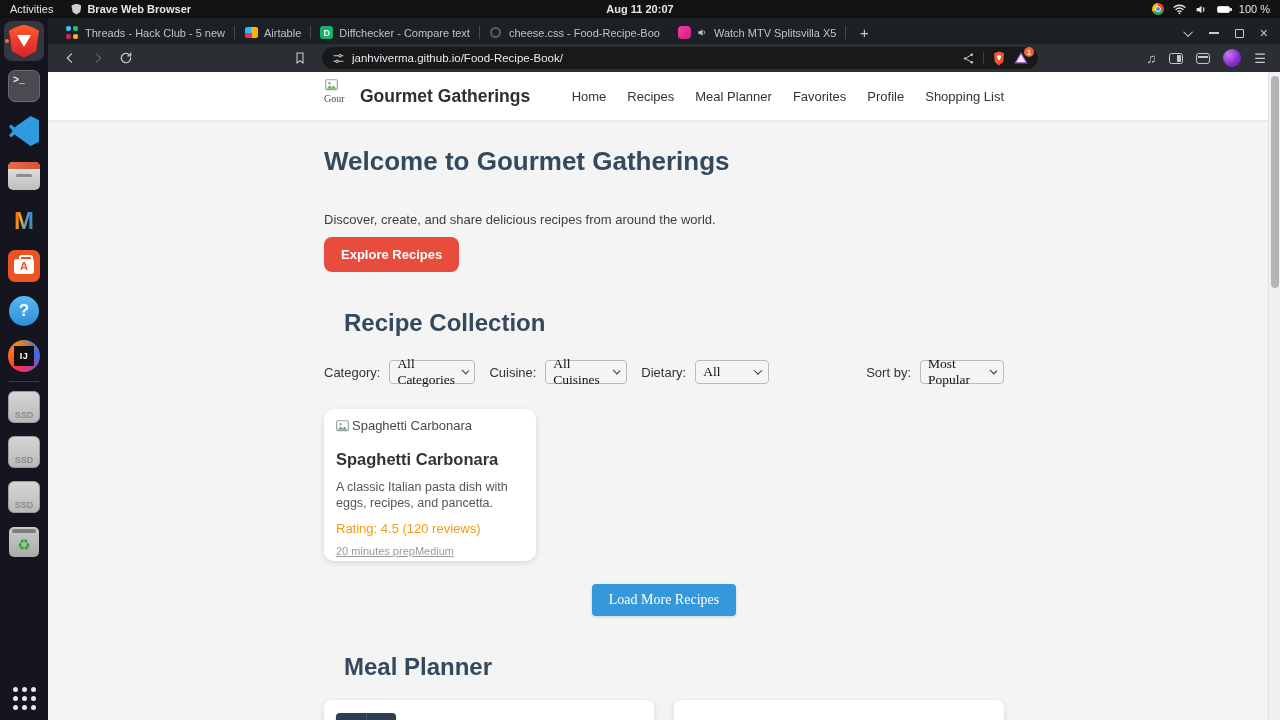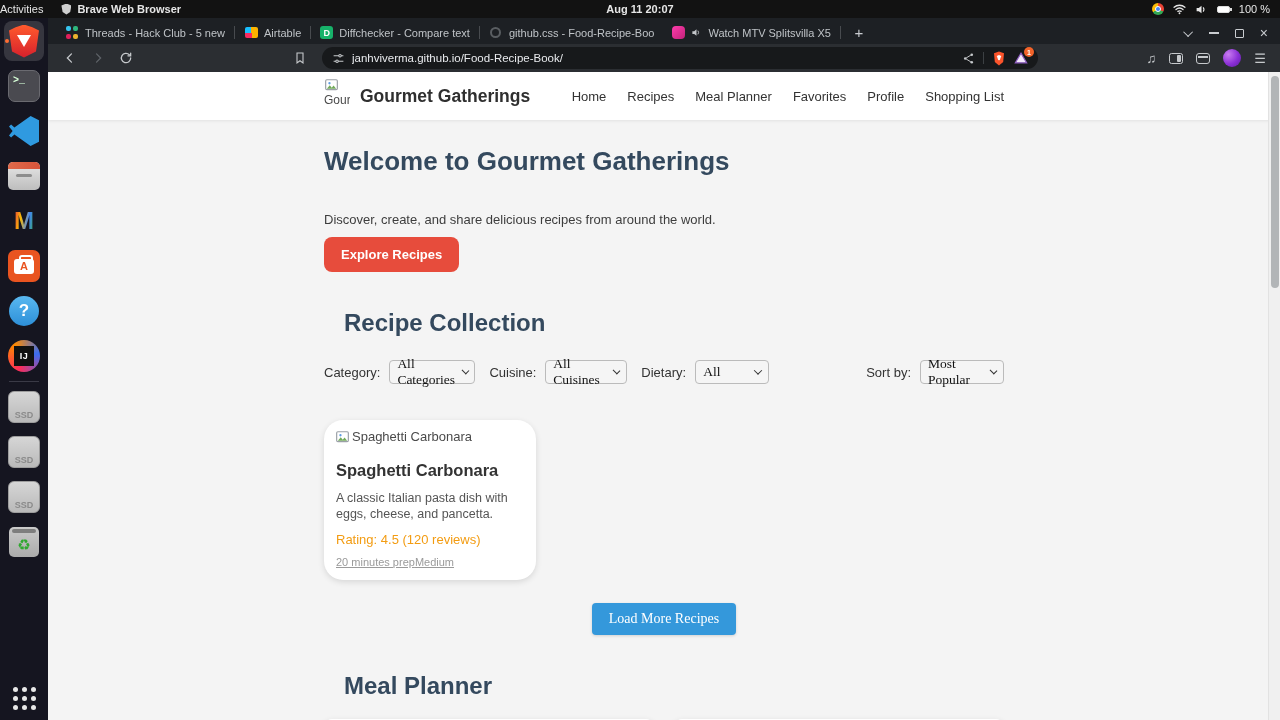--- a/index.html
+++ b/index.html
@@ -1,20 +1,20 @@
 <!DOCTYPE html>
 <html><head>
 <meta charset="utf-8">
 <style>
   * { margin:0; padding:0; box-sizing:border-box; }
   html,body { width:1280px; height:720px; overflow:hidden; background:#000; font-family:"Liberation Sans", sans-serif; }
 
   
   .topbar { height:18px; background:#121212; color:#e6e6e6; font-size:11px; display:flex; align-items:center; position:relative; }
-  .topbar .left { display:flex; align-items:center; gap:18px; padding-left:0; }
+  .topbar .left { display:flex; align-items:center; gap:18px; padding-left:10px; }
   .topbar .appname { display:flex; align-items:center; gap:6px; font-weight:bold; }
   .shield-mini { width:10px; height:11px; background:#cfcfcf; clip-path:polygon(50% 0,100% 18%,88% 78%,50% 100%,12% 78%,0 18%); display:inline-block; }
   .topbar .clock { position:absolute; left:50%; transform:translateX(-50%); font-weight:bold; }
   .topbar .tray { margin-left:auto; display:flex; align-items:center; gap:9px; padding-right:10px; }
   .chrome-dot { width:12px; height:12px; border-radius:50%; background:conic-gradient(#ea4335 0 33%, #34a853 33% 66%, #fbbc05 66% 100%); position:relative; }
   .chrome-dot::after { content:""; position:absolute; inset:3px; border-radius:50%; background:#4285f4; border:1px solid #fff; }
   .battery { width:13px; height:7px; border:1px solid #dcdcdc; border-radius:2px; background:#fff; position:relative; }
   .battery::after { content:""; position:absolute; right:-3px; top:1px; width:2px; height:3px; background:#dcdcdc; }
 
   
@@ -88,39 +88,39 @@
   .ico-menu { font-size:13px; }
 
   
   .viewport { position:relative; flex:1; background:#f4f4f4; overflow:hidden; }
   .scrollbar { position:absolute; top:0; right:0; bottom:0; width:12px; background:#f0f0f0; border-left:1px solid #e2e2e2; }
   .scrollbar .thumb { position:absolute; top:4px; left:2px; width:8px; height:212px; background:#b2b5b7; border-radius:4px; }
 
   .site-header { height:48px; background:#fff; box-shadow:0 1px 3px rgba(0,0,0,.08); }
   .container { width:680px; margin:0 auto; }
   .site-header .container { height:100%; display:flex; align-items:center; }
-  .logo-broken { width:26px; height:36px; overflow:hidden; font-size:12px; color:#4a4a4a; line-height:1.4; flex:0 0 auto; }
+  .logo-broken { width:26px; height:36px; overflow:hidden; font-size:10px; color:#4a4a4a; line-height:1.4; flex:0 0 auto;font-family:Liberation Serif, serif; }
   .site-title { font-size:17.5px; font-weight:bold; color:#2f2f2f; margin-left:10px; }
   .nav { margin-left:auto; display:flex; gap:21px; font-size:13px; color:#333; }
   .nav a { color:#333; text-decoration:none; }
 
   .hero-h { margin-top:26px; font-size:26px; font-weight:bold; color:#34495e; }
   .tagline { margin-top:35px; font-size:13px; color:#3d3d3d; }
   .btn-explore { display:inline-block; margin-top:10px; background:#e74c3c; color:#fff; font-size:13px; font-weight:bold; padding:10px 17px; border-radius:8px; border:none; }
 
   .section-h { margin-top:37px; font-size:24px; font-weight:bold; color:#34495e;margin-left:20px; }
 
   .filters { margin-top:23px; display:flex; align-items:center; gap:14px; font-size:13px; color:#333; }
   .fgroup { display:flex; align-items:center; gap:9px; }
   .fgroup.sort { margin-left:auto; }
   .select { background:#f5f5f5; border:1px solid #bbb; border-radius:4px; height:24px; display:flex; align-items:center; padding:0 7px; font-family:"Liberation Serif", serif; font-size:13.5px; color:#111; gap:6px; }
   .select .chev { width:6px; height:6px; border-left:1.6px solid #333; border-bottom:1.6px solid #333; transform:rotate(-45deg) translate(1px,-1px); margin-left:auto; }
   .sel-category{width:86px;} .sel-cuisine{width:82px;} .sel-dietary{width:74px;} .sel-sort{width:84px;}
 
-  .card { margin-top:36px; width:212px; background:#fff; border-radius:19px; box-shadow:0 2px 6px rgba(0,0,0,.12); padding-bottom:12px; }
+  .card { margin-top:25px; width:212px; background:#fff; border-radius:10px; box-shadow:0 2px 6px rgba(0,0,0,.12); padding-bottom:4px; }
   .card .alt-row { display:flex; align-items:center; gap:2px; padding:9px 11px 0; font-size:13px; color:#4a4a4a; }
   .card h3 { margin:17px 12px 0; font-size:16.5px; font-weight:bold; color:#333; }
   .card .desc { margin:11px 12px 0; font-size:12.5px; color:#555; line-height:1.25; }
   .card .rating { margin:10px 12px 0; font-size:13px; color:#f39c12; }
   .card .meta { margin:9px 12px 0; display:flex; justify-content:flex-start; font-size:11px; color:#9a9a9a;text-decoration:underline; }
 
   .load-wrap { margin-top:23px; text-align:center; }
   .btn-load { background:#3498db; color:#fff; border:none; border-radius:4px; padding:8px 17px; font-family:"Liberation Serif", serif; font-size:14px; box-shadow:0 1px 3px rgba(0,0,0,.15); }
 
   .planner-row { margin-top:19px; display:flex; gap:20px; align-items:flex-start; }
@@ -246,21 +246,21 @@
       <span class="tabsep"></span>
       <div class="tab">
         <span class="fav fav-diff">D</span>
         <span>Diffchecker - Compare text</span>
       </div>
       <span class="tabsep"></span>
       <div class="tab">
         <span class="fav">
             <span class="fav-file"></span>
           </span>
-        <span>github.css - Food-Recipe-Boo</span>
+        <span>cheese.css - Food-Recipe-Boo</span>
       </div>
       <div class="tab">
         <span class="fav fav-jio"></span>
         <svg width="11" height="11" viewBox="0 0 24 20" fill="#c3c6c9">
             <path d="M3 7v6h4l5 4V3L7 7H3z"></path>
             <path d="M15 6a6.5 6.5 0 0 1 0 8" stroke="#c3c6c9" stroke-width="2" fill="none"></path>
           </svg>
         <span>Watch MTV Splitsvilla X5</span>
       </div>
       <span class="tabsep"></span>
@@ -393,21 +393,21 @@
         <div class="card">
           <div class="alt-row">
             <svg width="15" height="14" viewBox="0 0 24 24">
                 <rect x="2" y="3" width="20" height="17" rx="2" fill="#fff" stroke="#9aa0a6" stroke-width="2"></rect>
                 <circle cx="8.5" cy="9" r="2" fill="#5f9ce0"></circle>
                 <path d="M4 18.5l5-6 3.5 4 3-3.5 4.5 5.5z" fill="#71a95a"></path>
               </svg>
             <span>Spaghetti Carbonara</span>
           </div>
           <h3>Spaghetti Carbonara</h3>
-          <p class="desc">A classic Italian pasta dish with eggs, cheese, and pancetta.</p>
+          <p class="desc">A classic Italian pasta dish with eggs, recipes, and pancetta.</p>
           <p class="rating">Rating: 4.5 (120 reviews)</p>
           <div class="meta">
             <span>20 minutes prep</span>
             <span>Medium</span>
           </div>
         </div>
 
         <div class="load-wrap">
           <button class="btn-load">Load More Recipes</button>
         </div>

